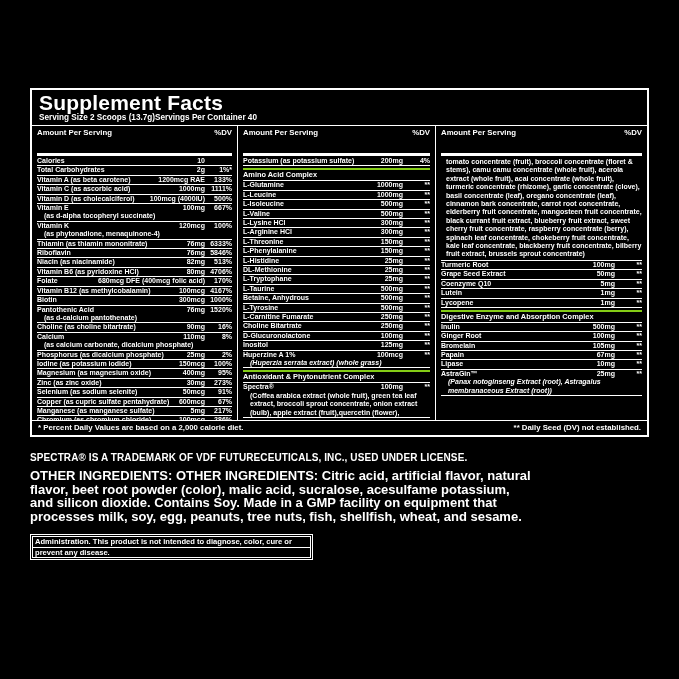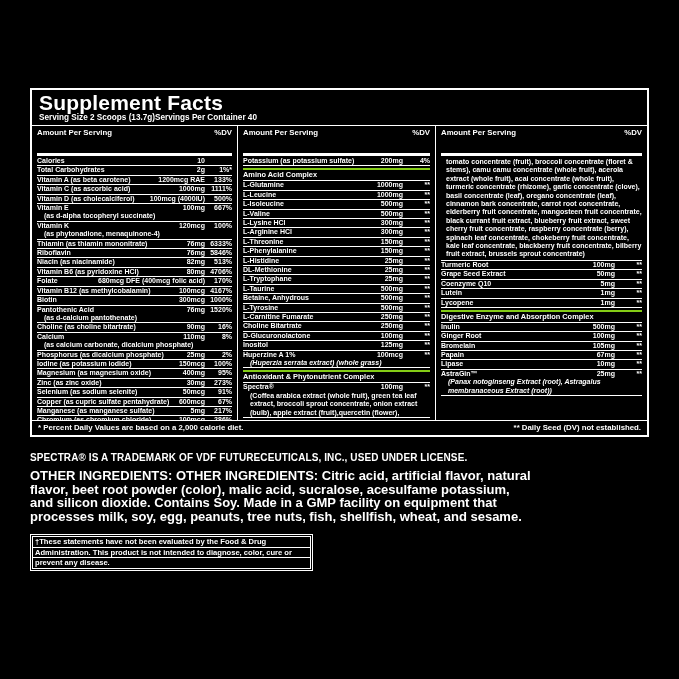--- a/index.html
+++ b/index.html
@@ -520,19 +520,18 @@
       <span>** Daily Seed (DV) not established.</span>
     </div>
   </div>
 
   <div class="trademark">SPECTRA® IS A TRADEMARK OF VDF FUTURECEUTICALS, INC., USED UNDER LICENSE.</div>
 
   <div class="other-ing">OTHER INGREDIENTS: OTHER INGREDIENTS: Citric acid, artificial flavor, natural flavor, beet root powder (color), malic acid, sucralose, acesulfame potassium, and silicon dioxide. Contains Soy. Made in a GMP facility on equipment that processes milk, soy, egg, peanuts, tree nuts, fish, shellfish, wheat, and sesame.</div>
 
   <div class="disclaimer">
     <div class="disclaimer-inner">
-      <div class="disc-line">†These statements have not been evaluated by the Food &amp; Drug</div>
       <div class="disc-line">Administration. This product is not intended to diagnose, color, cure or</div>
       <div class="disc-line">prevent any disease.</div>
     </div>
   </div>
 
 </div>
 
 </body></html>

